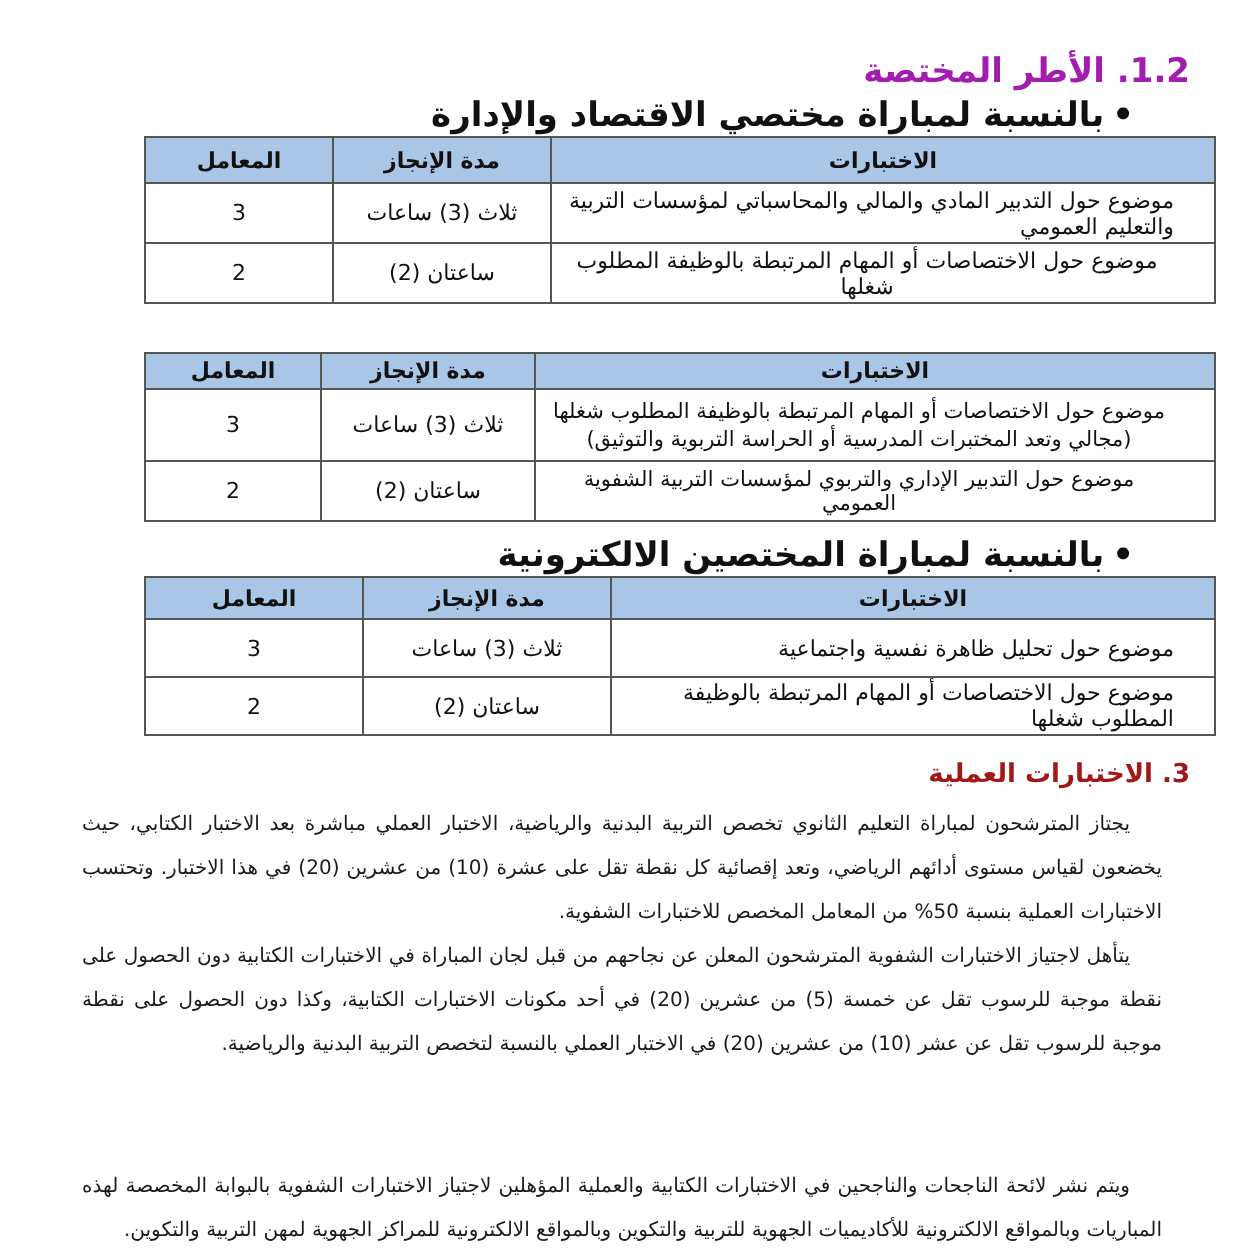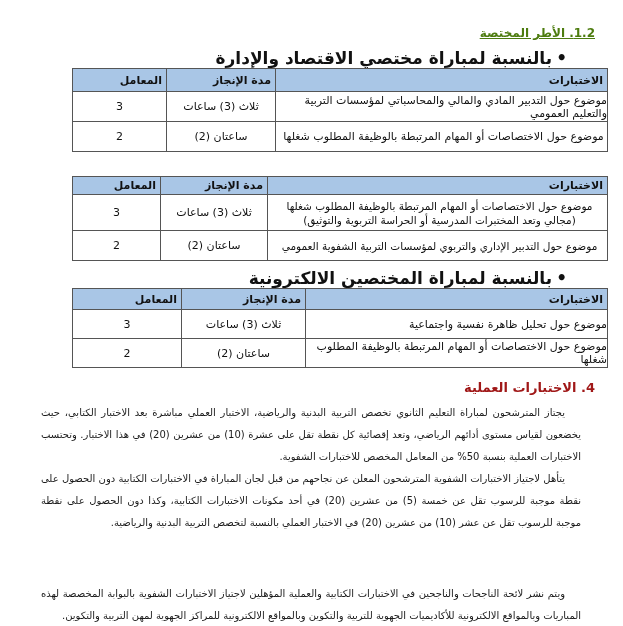--- a/index.html
+++ b/index.html
@@ -2,35 +2,35 @@
 <html><head>
 <meta charset="utf-8">
 <style>
   html, body { margin: 0; padding: 0; background: #ffffff; }
   body {
     width: 623px; height: 626px; overflow: hidden; position: relative;
     font-family: "DejaVu Sans", sans-serif; color: #1a1a1a; direction: rtl;
   }
   .page { position: absolute; left: 0; top: 0; width: 623px; height: 626px; }
   .h1 {
-    position: absolute; right: 28px; top: 26px; font-size: 12px; font-weight: bold; color: #4d7c0f; text-decoration: underline;
+    position: absolute; right: 28px; top: 26px; font-size: 17px; font-weight: bold; color: #a21caf;
   }
   .bullet {
     position: absolute; font-size: 17px; font-weight: bold; color: #111; white-space: nowrap;
   }
   .bullet .dot { margin-left: 4px; }
   table.tbl {
     position: absolute; border-collapse: collapse; font-size: 11px; color: #111;
     direction: rtl; table-layout: fixed;
   }
   table.tbl th, table.tbl td {
     border: 1px solid #555; text-align: center; vertical-align: middle; padding: 0 4px;
   }
-  table.tbl th { background: #a9c6e6; font-weight: bold; font-size: 11px; text-align: right; }
-  table.tbl td.test { text-align: right; padding-right: 0; }
+  table.tbl th { background: #a9c6e6; font-weight: bold; font-size: 11px; }
+  table.tbl td.test { text-align: right; padding-right: 20px; }
   table.tbl td.test.center { text-align: center; }
   .h2 {
     position: absolute; right: 28px; top: 380px; font-size: 13px; font-weight: bold; color: #a01818;
   }
   .para {
     position: absolute; right: 42px; width: 540px; font-size: 10px; line-height: 22px;
     text-align: justify; color: #1a1a1a;
   }
   .para .indent { display: inline-block; width: 16px; }
 </style>
@@ -118,21 +118,21 @@
       <td>3</td>
     </tr>
     <tr style="height:29px">
       <td class="test">موضوع حول الاختصاصات أو المهام المرتبطة بالوظيفة المطلوب شغلها</td>
       <td>ساعتان (2)</td>
       <td>2</td>
     </tr>
   </tbody>
     </table>
 
-  <div class="h2">4.  الاختبارات العملية</div>
+  <div class="h2">3.  الاختبارات العملية</div>
 
   <div class="para" style="top:402px;">
     <span class="indent"></span><span>يجتاز المترشحون لمباراة التعليم الثانوي تخصص التربية البدنية والرياضية، الاختبار العملي مباشرة بعد الاختبار الكتابي، حيث يخضعون لقياس مستوى أدائهم الرياضي، وتعد إقصائية كل نقطة تقل على عشرة (10) من عشرين (20) في هذا الاختبار. وتحتسب الاختبارات العملية بنسبة 50% من المعامل المخصص للاختبارات الشفوية.</span>
   </div>
   <div class="para" style="top:468px;">
     <span class="indent"></span><span>يتأهل لاجتياز الاختبارات الشفوية المترشحون المعلن عن نجاحهم من قبل لجان المباراة في الاختبارات الكتابية دون الحصول على نقطة موجبة للرسوب تقل عن خمسة (5) من عشرين (20) في أحد مكونات الاختبارات الكتابية، وكذا دون الحصول على نقطة موجبة للرسوب تقل عن عشر (10) من عشرين (20) في الاختبار العملي بالنسبة لتخصص التربية البدنية والرياضية.</span>
   </div>
   <div class="para" style="top:583px;">
     <span class="indent"></span><span>ويتم نشر لائحة الناجحات والناجحين في الاختبارات الكتابية والعملية المؤهلين لاجتياز الاختبارات الشفوية بالبوابة المخصصة لهذه المباريات وبالمواقع الالكترونية للأكاديميات الجهوية للتربية والتكوين وبالمواقع الالكترونية للمراكز الجهوية لمهن التربية والتكوين.</span>
   </div>

